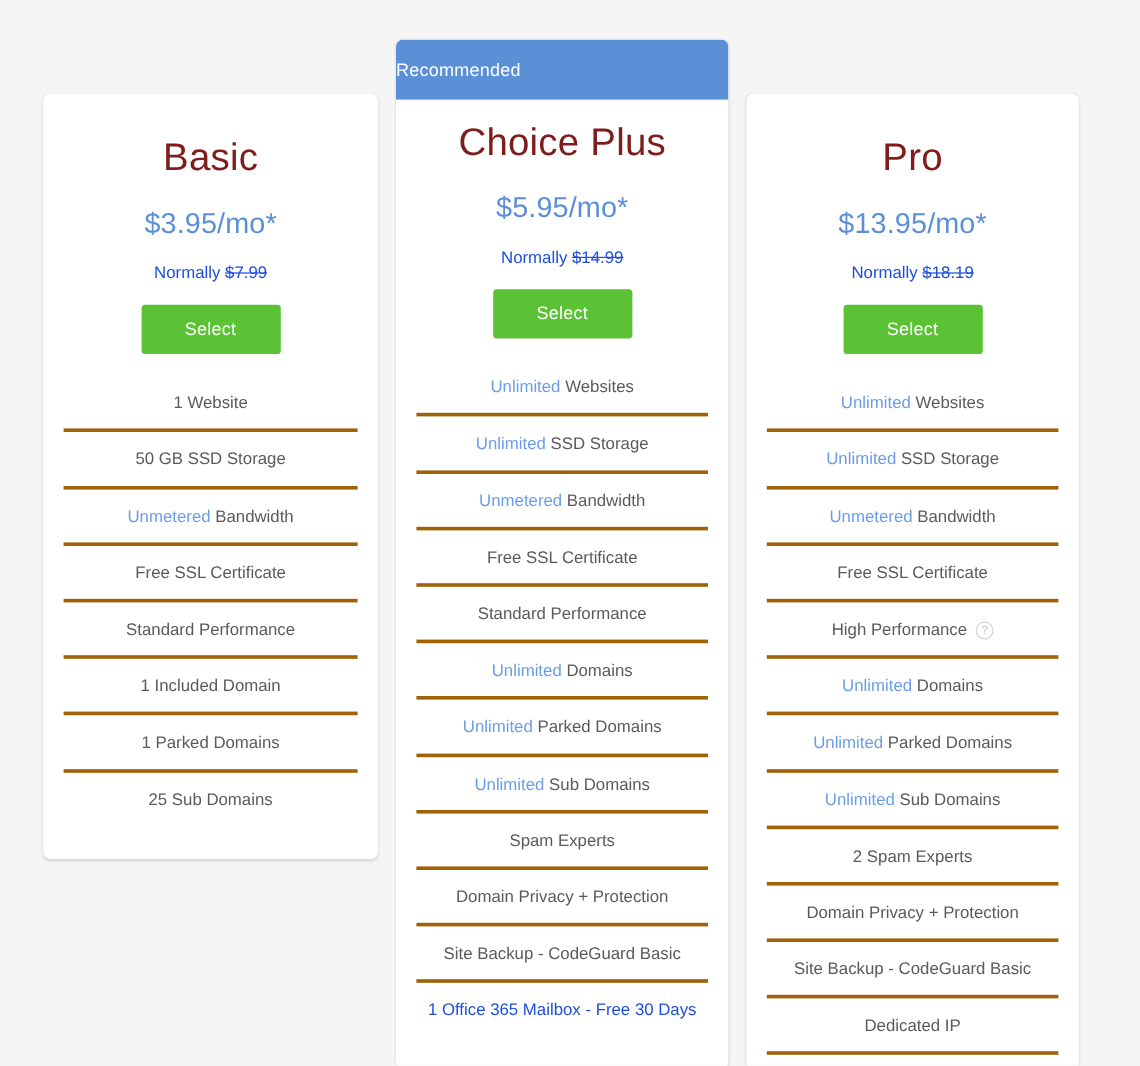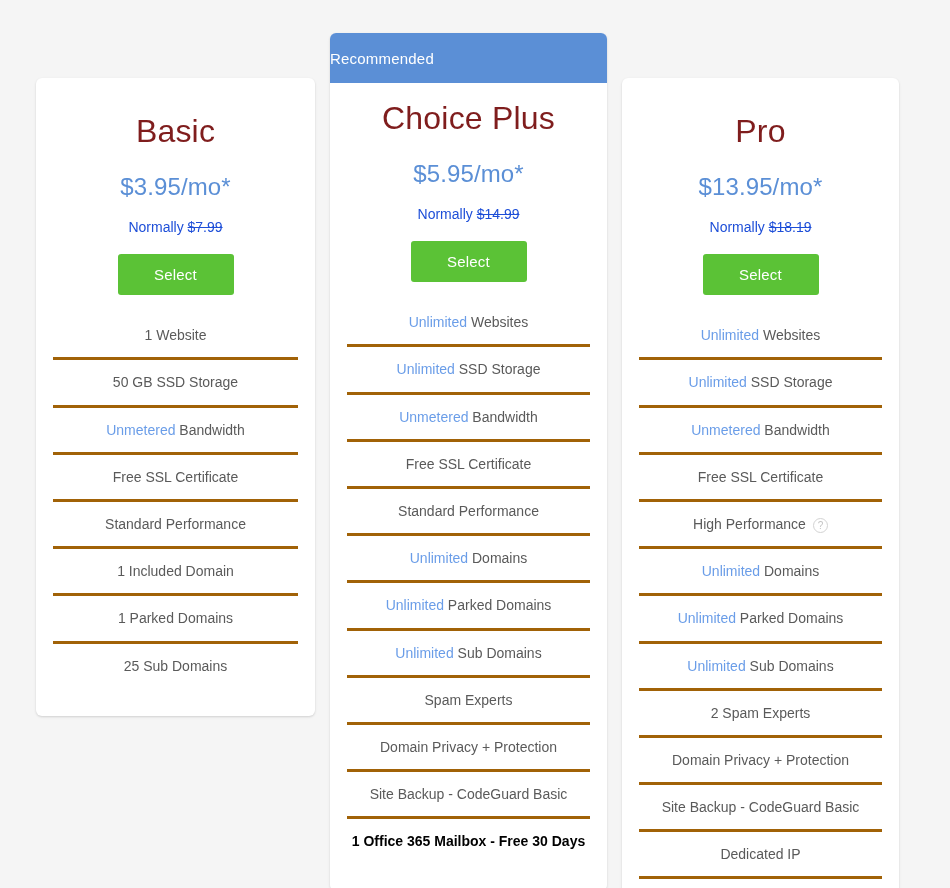--- a/index.html
+++ b/index.html
@@ -96,21 +96,21 @@
     font-size: 14px;
     color: #5a5a5a;
     text-align: center;
     padding: 13px 2px;
     border-bottom: 3px solid #a16207;
     line-height: 1.3;
   }
   .feature-item:last-child { border-bottom: none; }
 
   .feature-highlight { color: #6a9de8; }
-  .feature-item.all-blue { color: #000000; font-weight: bold; }
+  .feature-item.all-blue { color: #1d4ed8; }
 
   .help-icon {
     display: inline-block;
     width: 15px;
     height: 15px;
     border: 1px solid #d3d3d3;
     border-radius: 50%;
     color: #c4c4c4;
     font-size: 10px;
     line-height: 13px;

